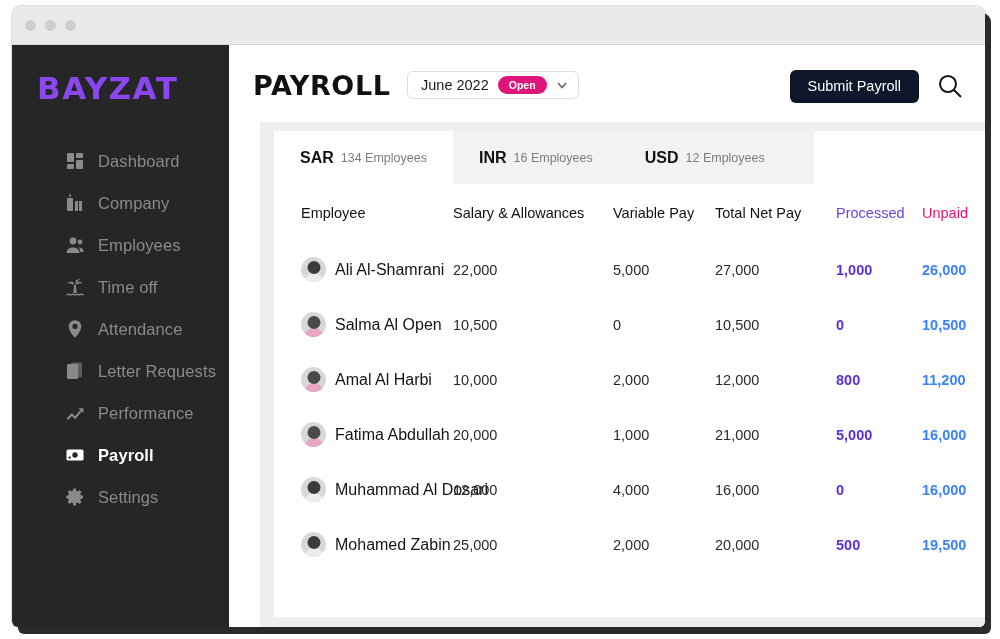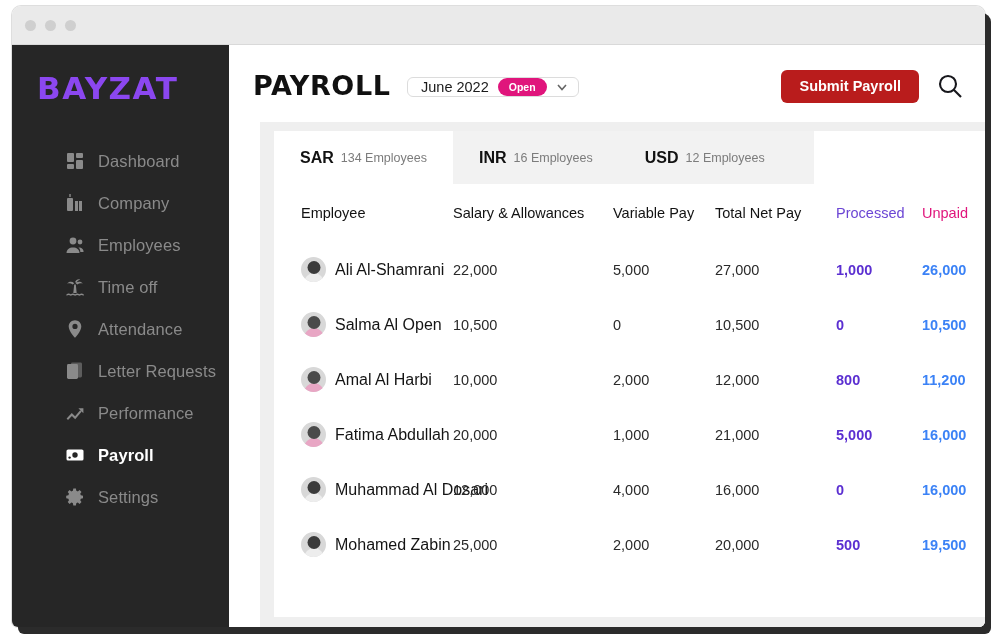--- a/index.html
+++ b/index.html
@@ -78,43 +78,42 @@
     display: flex; align-items: center;
   }
   .page-title {
     position: absolute; left: 24px; top: 25px;
     font-size: 27px; font-weight: 700;
     letter-spacing: .6px; color: #111;
     font-family: "DejaVu Sans", sans-serif;
   }
   .period-select {
     position: absolute; left: 178px; top: 26px;
-    height: 20px;
+    height: 28px;
     display: flex; align-items: center; gap: 9px;
     padding: 0 10px 0 13px;
     border: 1px solid #dcdcdc;
     border-radius: 6px;
     background: #fff;
     cursor: pointer;
-    margin-top: 6px;
   }
   .period-label { font-size: 14.5px; color: #1b1b1b; white-space: nowrap; }
   .badge-open {
     background: #e0157c; color: #fff;
     font-size: 10.5px; font-weight: 600;
     padding: 3px 11px; border-radius: 10px;
     line-height: 1.2;
   }
   .chev { width: 12px; height: 12px; display: block; }
   .chev svg { display: block; width: 12px; height: 12px; stroke: #666; fill: none; stroke-width: 1.6; }
 
   .submit-btn {
     position: absolute; right: 66px; top: 25px;
-    background: #b91c1c; color: #fff;
-    font-size: 14.5px; font-weight: 700;
+    background: #0f172a; color: #fff;
+    font-size: 14.5px; font-weight: 400;
     padding: 0 18px; height: 33px;
     line-height: 33px;
     border: none; border-radius: 6px;
     cursor: pointer; white-space: nowrap;
     font-family: "Liberation Sans", sans-serif;
   }
   .search-btn {
     position: absolute; right: 20px; top: 26px;
     width: 30px; height: 30px; cursor: pointer;
   }

